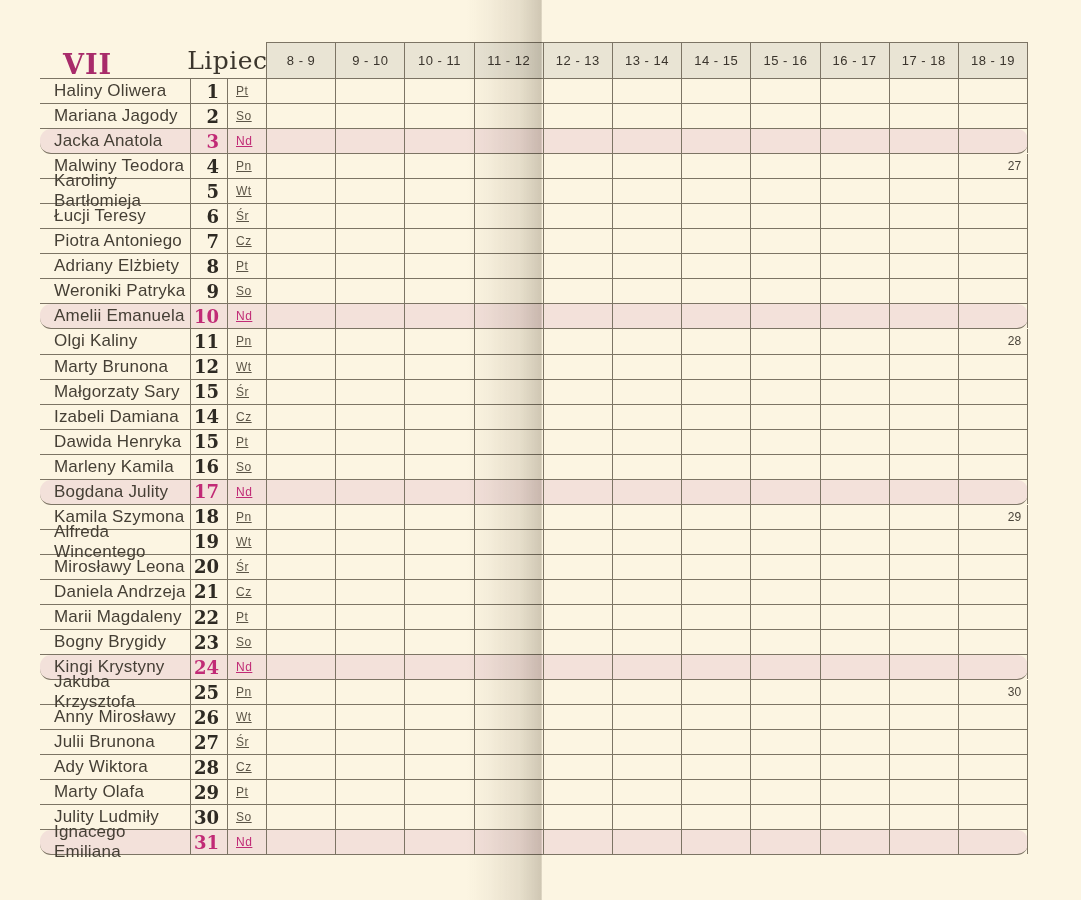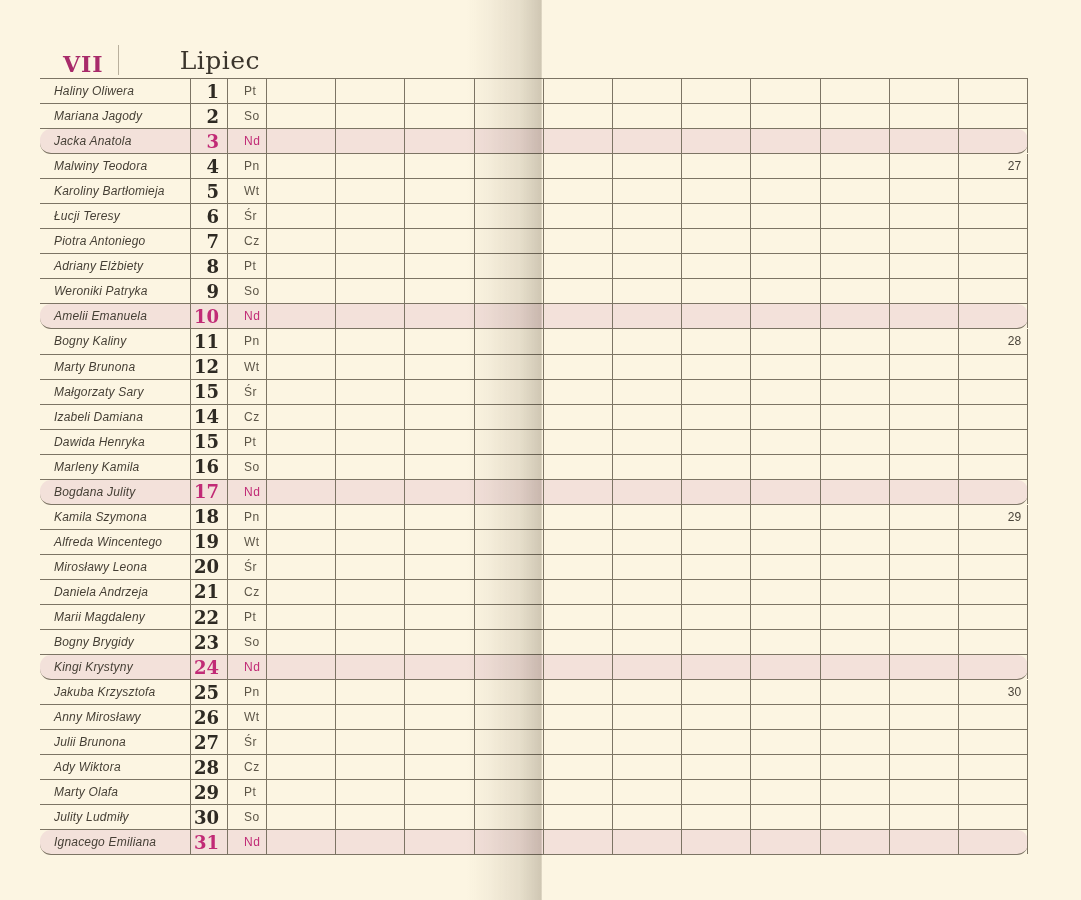--- a/index.html
+++ b/index.html
@@ -13,21 +13,21 @@
   .planner { position: absolute; left: 40px; top: 42px; width: 988px; }
 
   
   .header-row { display: flex; height: 36px; }
   .month-block {
     width: 226px; display: flex; align-items: center;
     padding-left: 23px;
   }
   .month-roman {
     font-family: "DejaVu Serif", serif;
-    font-size: 22px; font-weight: 600; letter-spacing: 1px;
+    font-size: 27px; font-weight: 600; letter-spacing: 1px;
     color: var(--accent, #a82b6a);
     margin-top: 8px;
   }
   .month-divider {
     width: 1px; height: 30px; background: #b9b09d; margin: 0 14px;
   }
   .month-name {
     font-family: "DejaVu Serif", serif;
     font-size: 25px; color: #3b352c; letter-spacing: 0.5px; margin-left: 47px;
   }
@@ -42,32 +42,32 @@
   .hour-head-cell:last-child { border-right: 1px solid var(--line, #7c7464); }
 
   
   .rows { border-top: 1px solid var(--line, #7c7464); }
   .row { display: flex; height: 25.06px; border-bottom: 1px solid var(--line, #7c7464); }
   .row.sunday { background: var(--sunday-bg, #f3e1da); border-radius: 11px; }
 
   .cell { height: 100%; display: flex; align-items: center; }
   .cell-name {
     width: 150px; padding-left: 14px;
-    font-size: 12px; color: #453f35; letter-spacing: 0.2px; font-style: italic;
+    font-size: 17px; color: #453f35; letter-spacing: 0.2px;
   }
   .cell-num {
     width: 37px; justify-content: flex-end; padding-right: 8px;
     border-left: 1px solid var(--line, #7c7464);
     font-family: "DejaVu Serif", serif;
     font-size: 18px; font-weight: 600; color: #2e2a23;
   }
   .cell-dow {
-    width: 39px; padding-left: 16px;
+    width: 39px; padding-left: 8px;
     border-left: 1px solid var(--line, #7c7464);
-    font-size: 12px; color: #5c5547; letter-spacing: 0.5px;
+    font-size: 12px; color: #5c5547; letter-spacing: 0.5px; text-decoration: underline;
   }
   .row.sunday .cell-num, .row.sunday .cell-dow { color: var(--accent-bright, #c12b76); }
 
   .hour-cells { display: flex; width: 762px; }
   .hour-cell {
     flex: 1; border-left: 1px solid var(--line, #7c7464);
     display: flex; align-items: center; justify-content: flex-end;
   }
   .hour-cell:last-child { border-right: 1px solid var(--line, #7c7464); }
   .week-number {
@@ -92,20 +92,33 @@
 
 <div class="gutter-shadow"></div>
 
 <div class="planner">
   <div class="header-row">
     <div class="month-block">
       <span class="month-roman">VII</span>
       <span class="month-divider"></span>
       <span class="month-name">Lipiec</span>
     </div>
+    <div class="hour-headers">
+        <div class="hour-head-cell">8 - 9</div>
+        <div class="hour-head-cell">9 - 10</div>
+        <div class="hour-head-cell">10 - 11</div>
+        <div class="hour-head-cell">11 - 12</div>
+        <div class="hour-head-cell">12 - 13</div>
+        <div class="hour-head-cell">13 - 14</div>
+        <div class="hour-head-cell">14 - 15</div>
+        <div class="hour-head-cell">15 - 16</div>
+        <div class="hour-head-cell">16 - 17</div>
+        <div class="hour-head-cell">17 - 18</div>
+        <div class="hour-head-cell">18 - 19</div>
+      </div>
   </div>
   <div class="rows">
       <div class="row">
         <div class="cell cell-name">Haliny Oliwera</div>
         <div class="cell cell-num">1</div>
         <div class="cell cell-dow">Pt</div>
         <div class="hour-cells">
           <div class="hour-cell"></div>
           <div class="hour-cell"></div>
           <div class="hour-cell"></div>
@@ -277,21 +290,21 @@
           <div class="hour-cell"></div>
           <div class="hour-cell"></div>
           <div class="hour-cell"></div>
           <div class="hour-cell"></div>
           <div class="hour-cell"></div>
           <div class="hour-cell"></div>
           <div class="hour-cell"></div>
         </div>
       </div>
       <div class="row">
-        <div class="cell cell-name">Bogny Kaliny</div>
+        <div class="cell cell-name">Olgi Kaliny</div>
         <div class="cell cell-num">11</div>
         <div class="cell cell-dow">Pn</div>
         <div class="hour-cells">
           <div class="hour-cell"></div>
           <div class="hour-cell"></div>
           <div class="hour-cell"></div>
           <div class="hour-cell"></div>
           <div class="hour-cell"></div>
           <div class="hour-cell"></div>
           <div class="hour-cell"></div>

